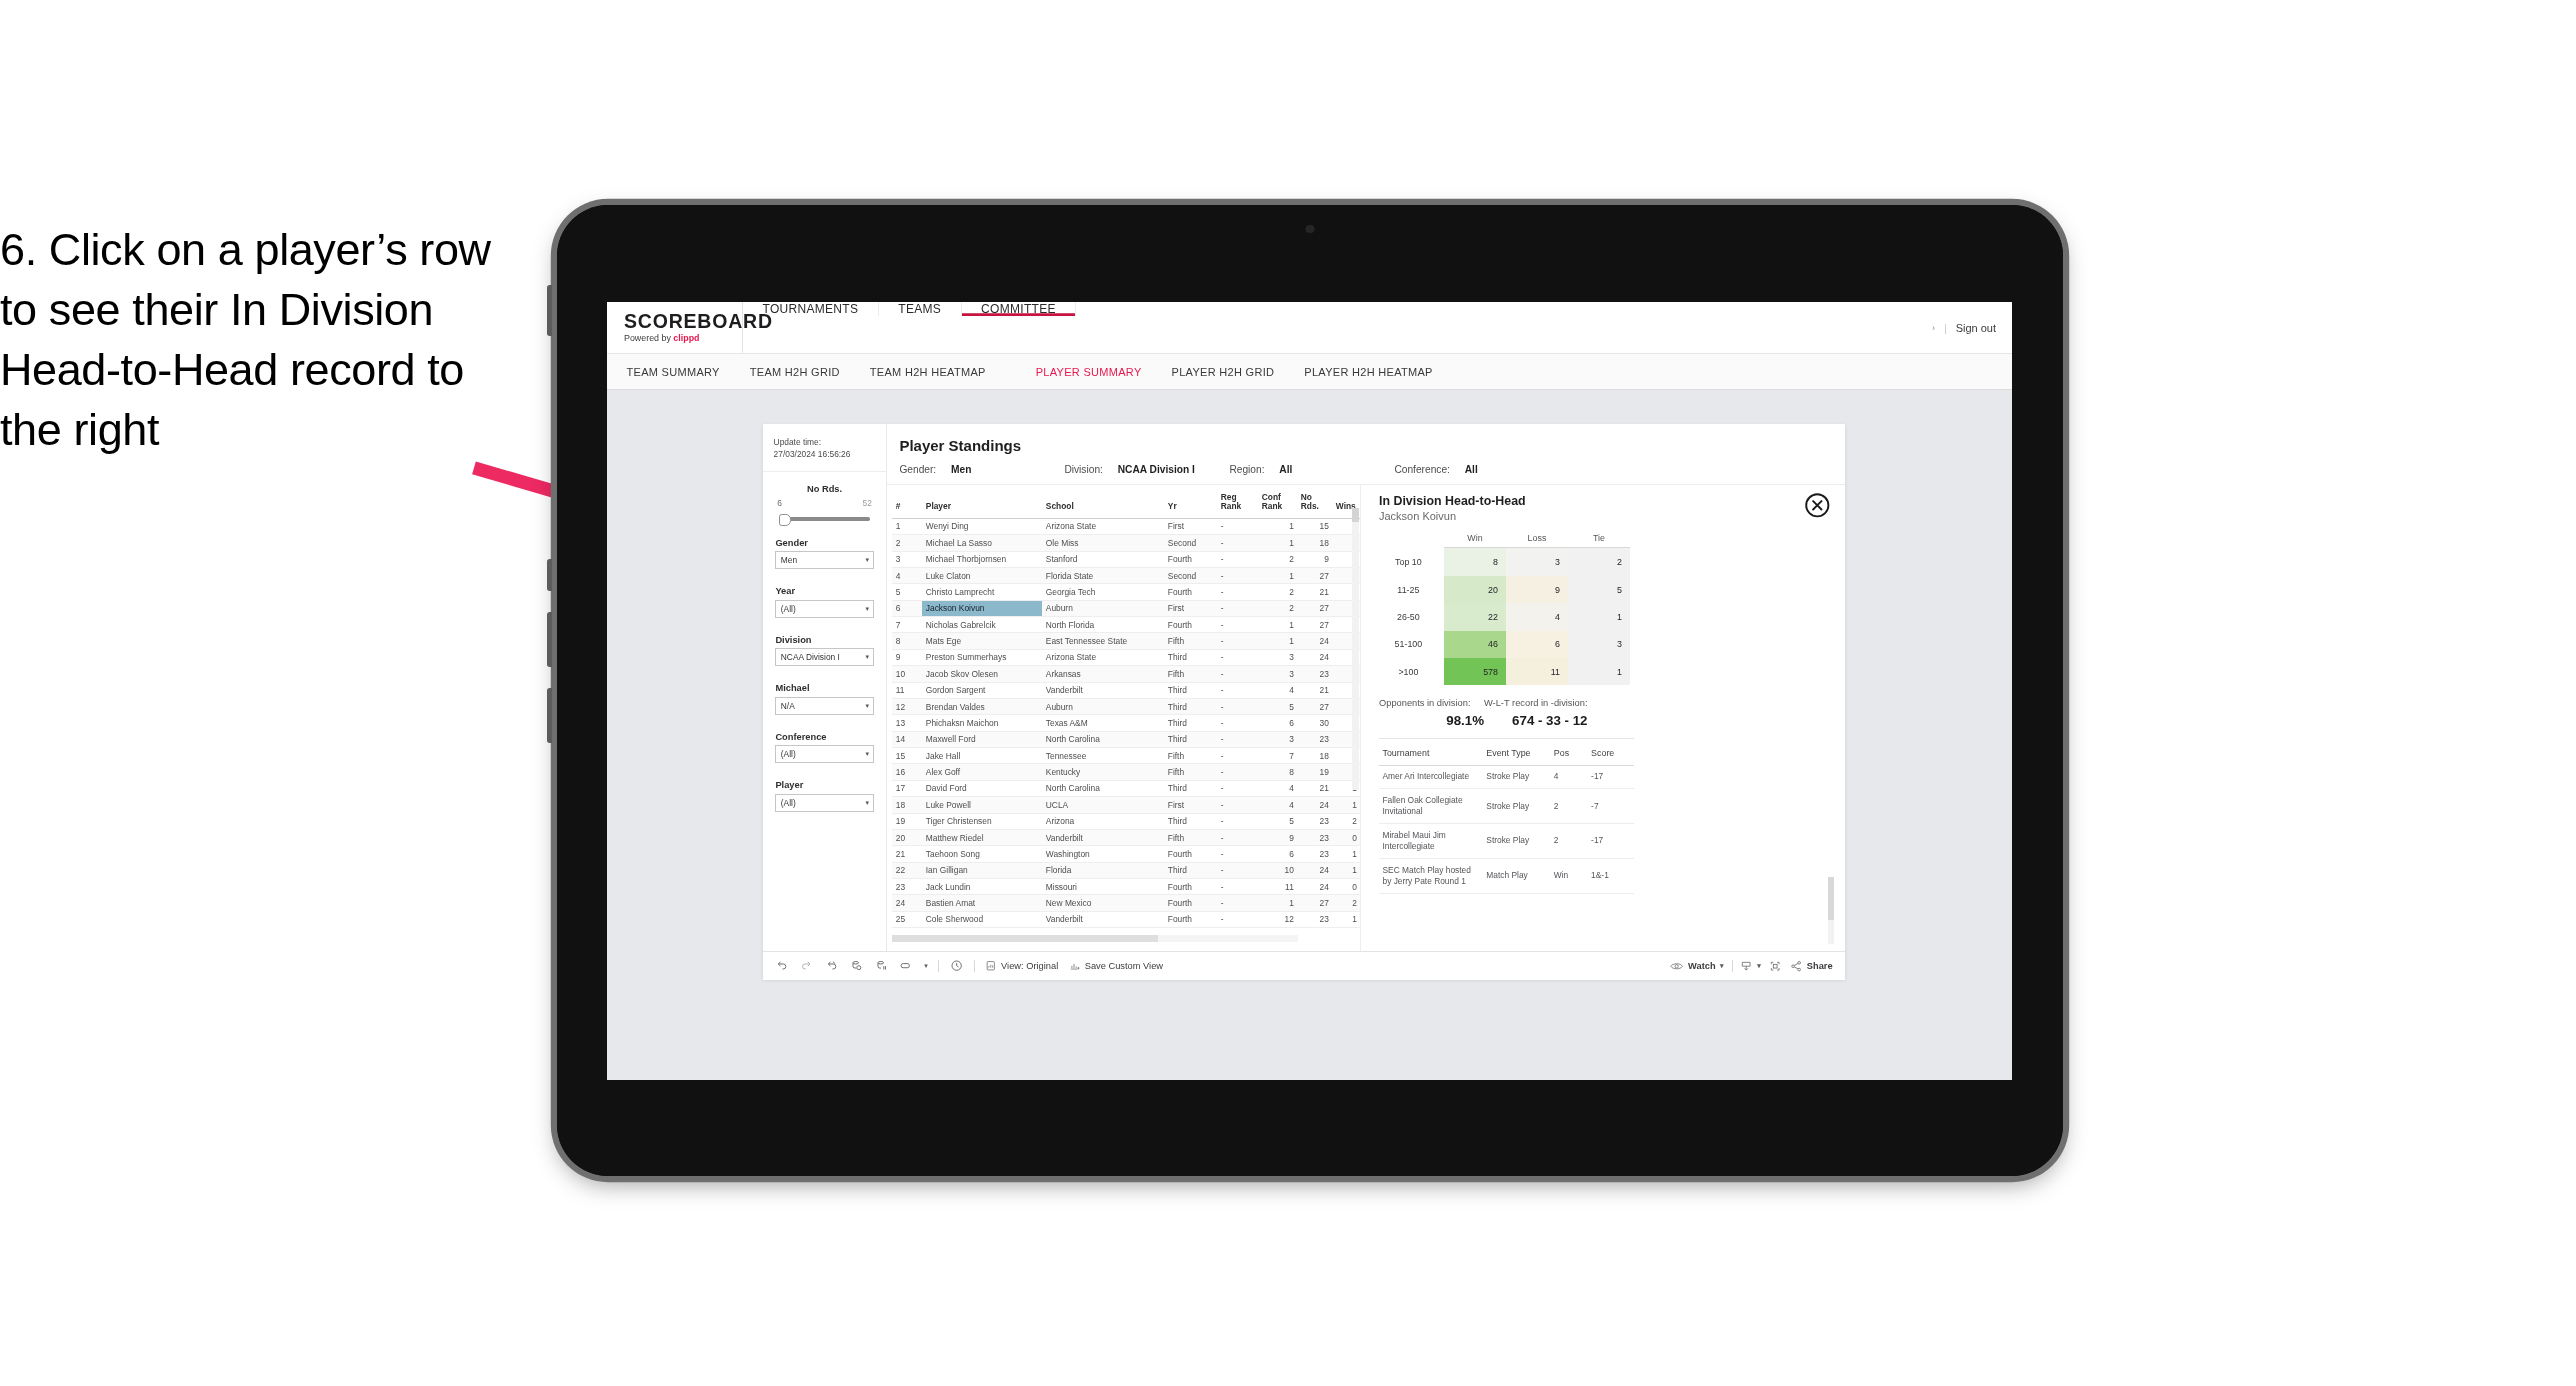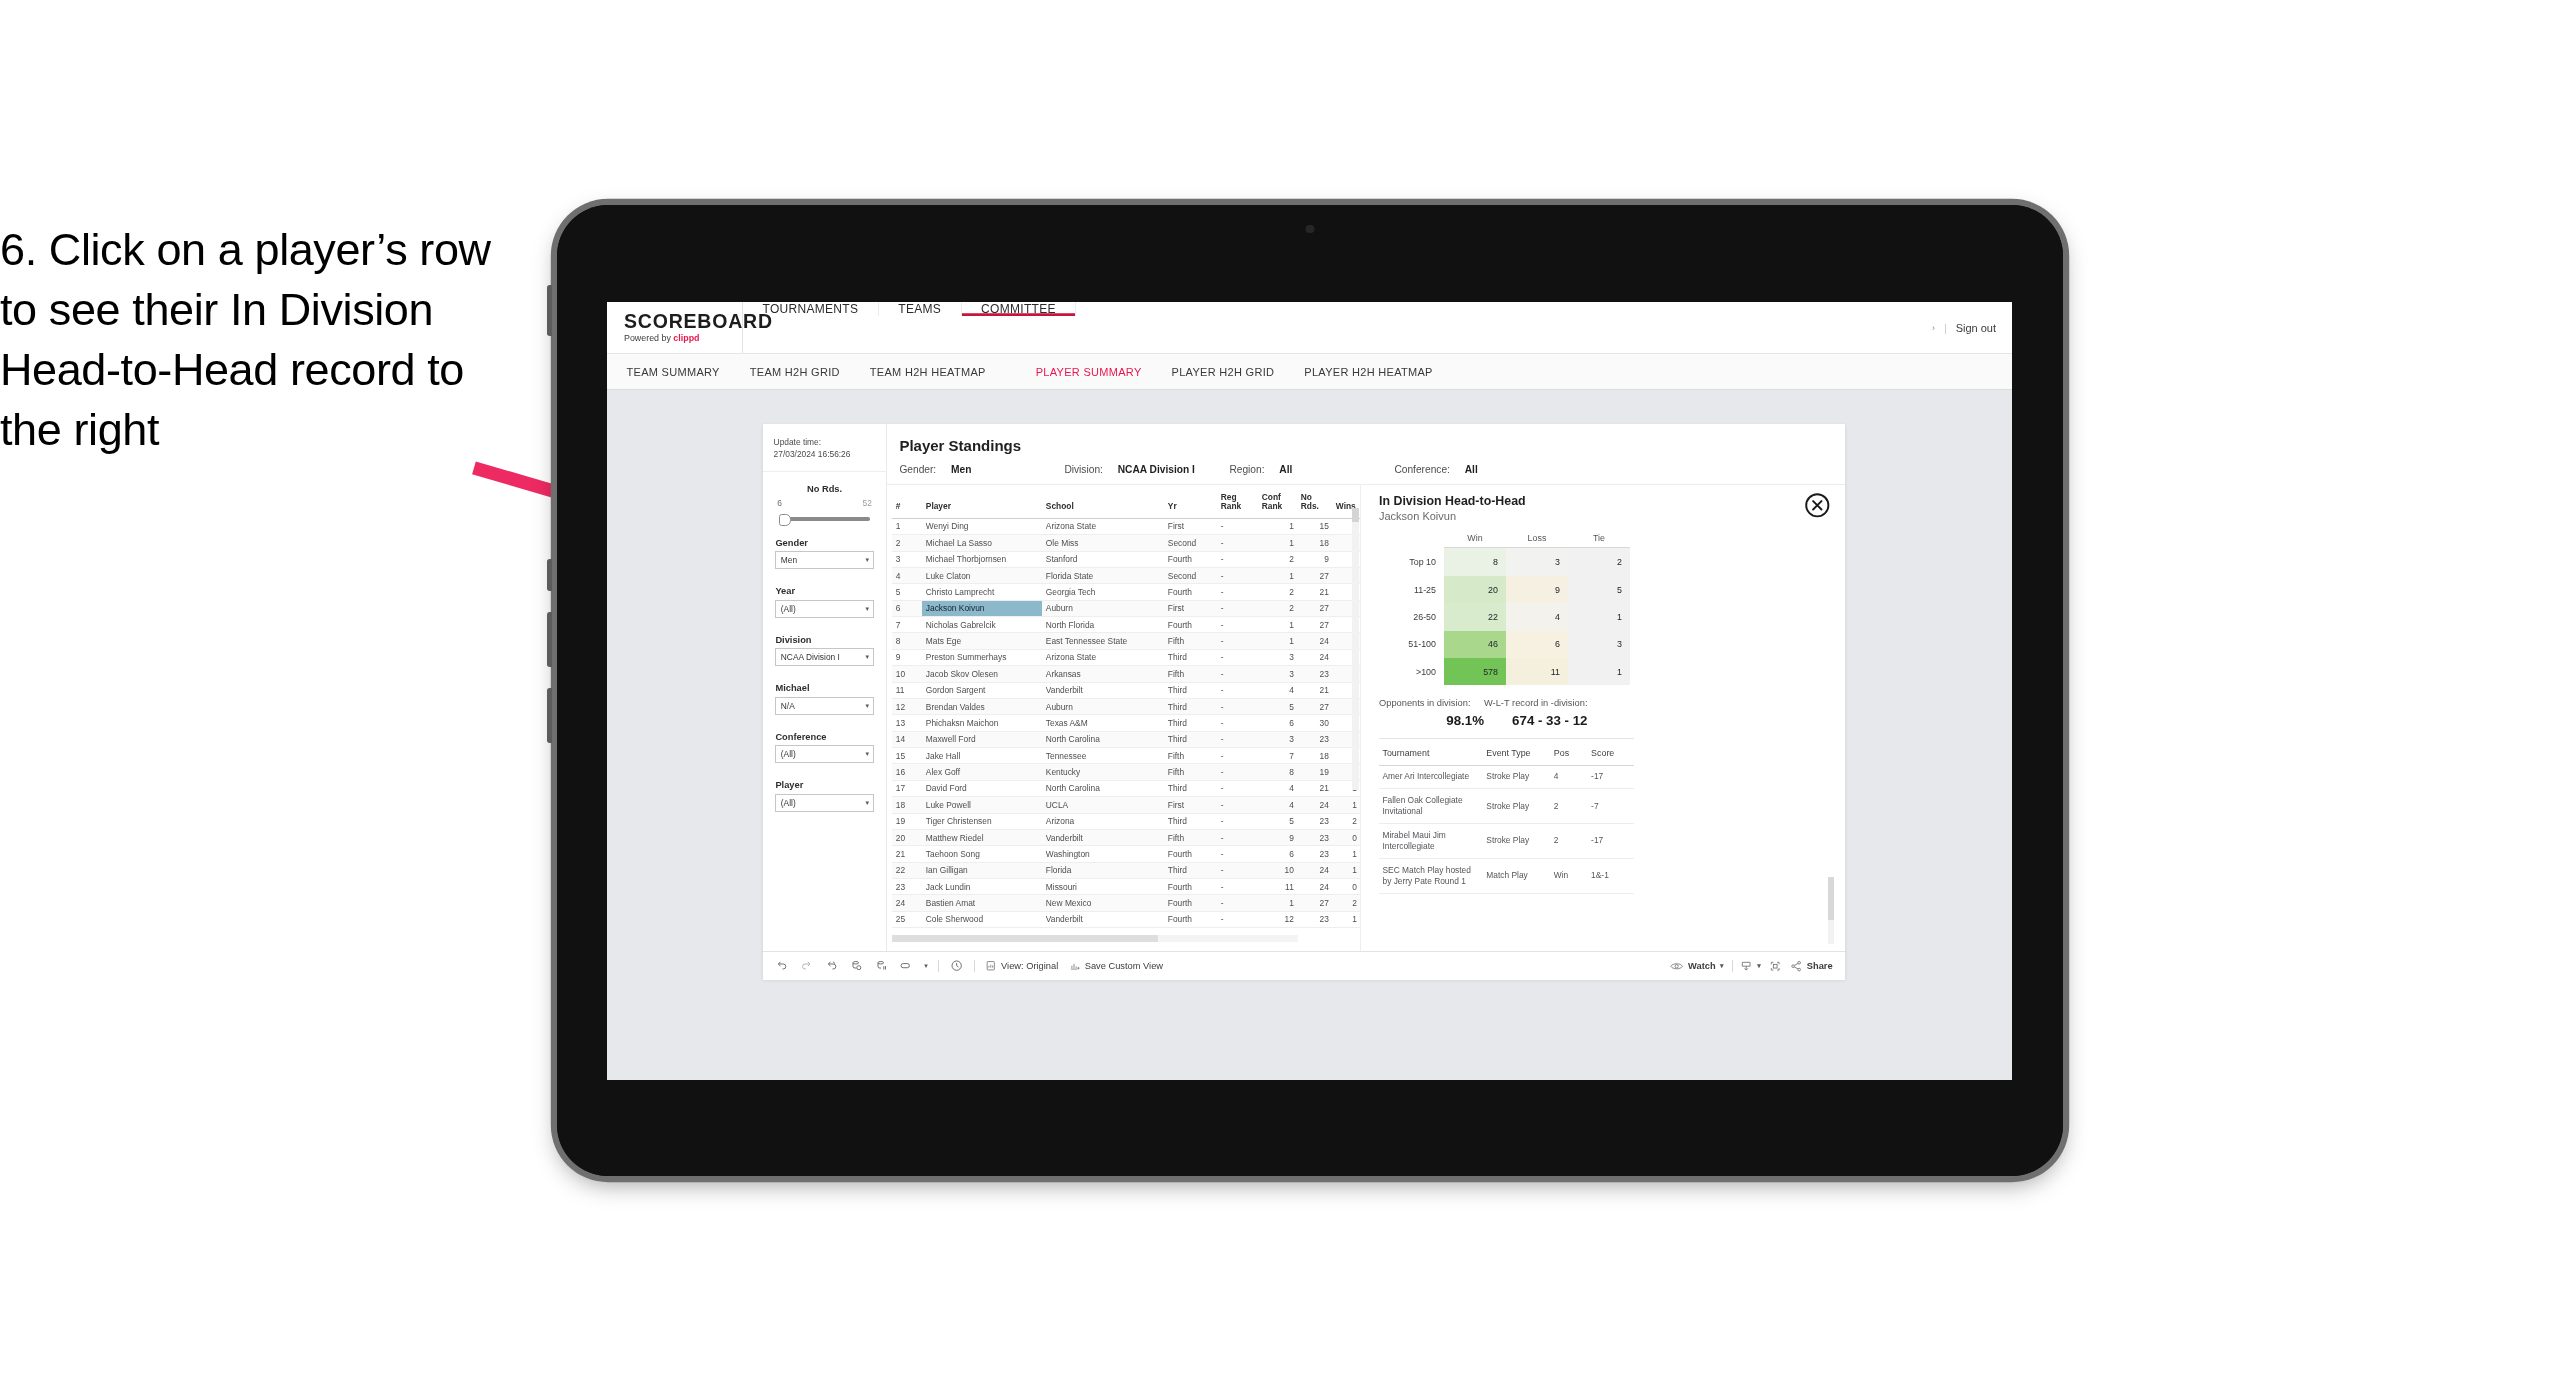--- a/index.html
+++ b/index.html
@@ -396,21 +396,21 @@
   }
   table.h2h th.rowhdr { border-bottom: none; }
   table.h2h td {
     font-size: 8.9px;
     color: #24242a;
     text-align: right;
     padding: 8.4px 8px;
     height: 10.6px;
   }
   table.h2h td.rowlabel {
-    text-align: right;
+    text-align: center;
     color: #3b3b3f;
     padding-left: 1.8px;
     background: #ffffff !important;
   }
   .h2h-rowhdr-w { width: 51px; }
 
   .stats-row {
     display: flex;
     margin-top: 12.4px;
     padding-bottom: 9.7px;

